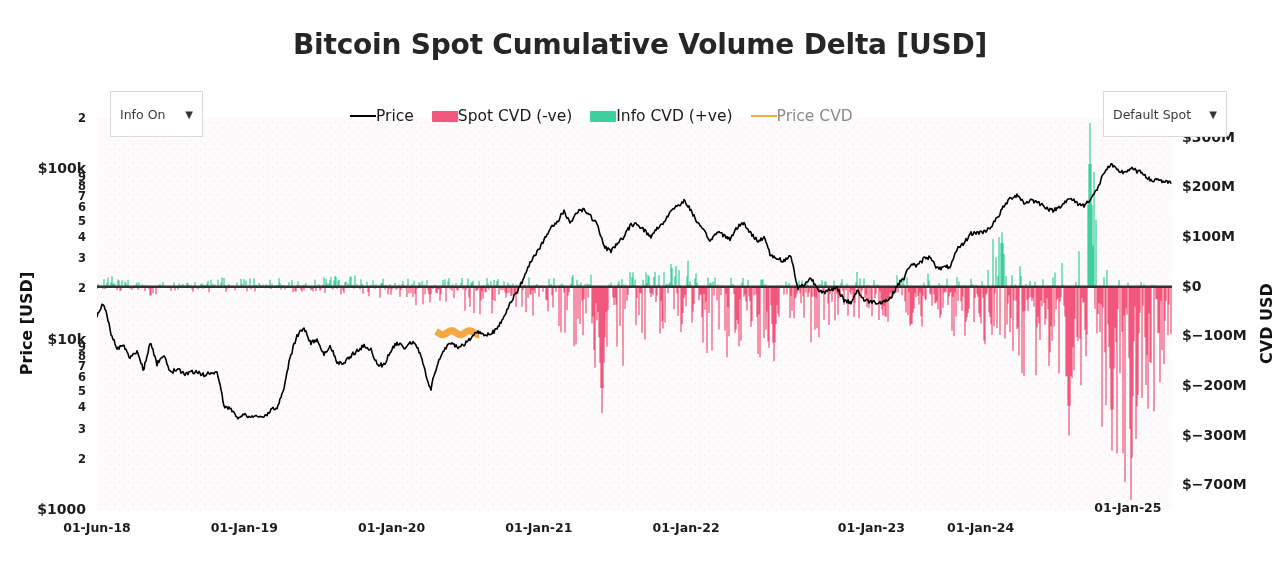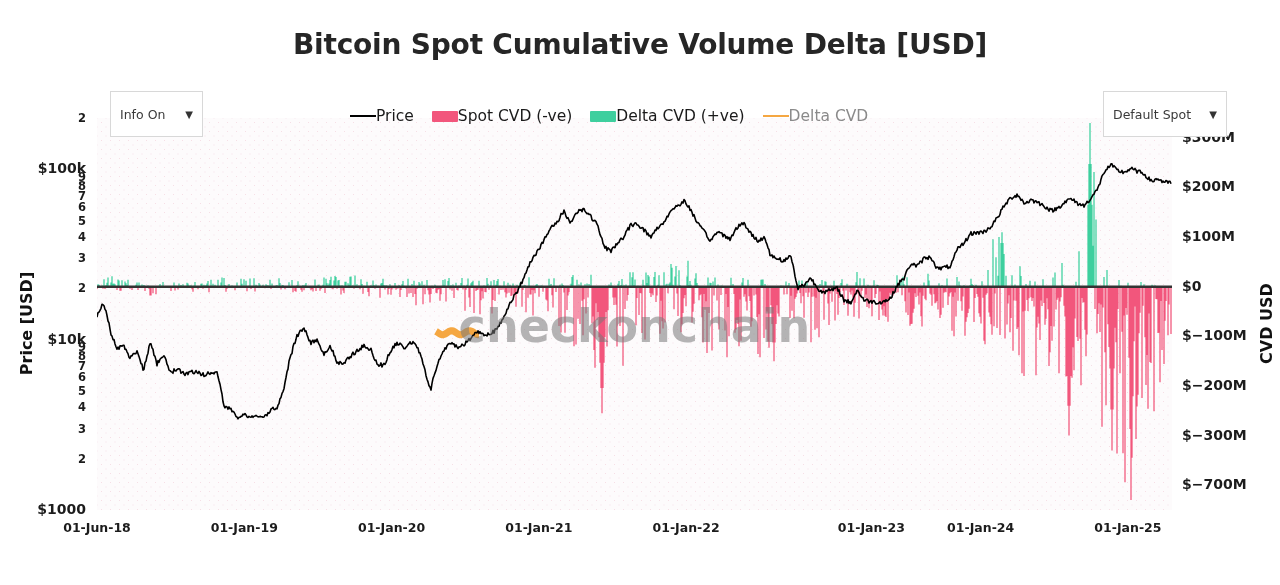--- a/index.html
+++ b/index.html
@@ -170,30 +170,29 @@
       <div class="legend-item">
         <span class="lg-swatch-line" style="background: rgb(0, 0, 0);"></span>
         <span class="lg-text">Price</span>
       </div>
       <div class="legend-item">
         <span class="lg-swatch-box" style="background: rgb(242, 86, 124);"></span>
         <span class="lg-text">Spot CVD (-ve)</span>
       </div>
       <div class="legend-item">
         <span class="lg-swatch-box" style="background: rgb(62, 207, 158);"></span>
-        <span class="lg-text">Delta CVD (+ve)</span>
+        <span class="lg-text">Info CVD (+ve)</span>
       </div>
       <div class="legend-item muted">
         <span class="lg-swatch-line" style="background: rgb(245, 167, 66);"></span>
-        <span class="lg-text">Delta CVD</span>
+        <span class="lg-text">Price CVD</span>
       </div>
     </div>
 
   <div id="plot-area">
-    <div id="watermark">checkonchain</div>
     <svg id="plot-svg" width="1075" height="392">
         <g>
           <path d="M0 168.70886075949366L0 171.02100238475714M4 168.70886075949366L4 169.74235352564017M6 168.70886075949366L6 170.7361484206667M8 168.70886075949366L8 170.92861759815014M20 168.70886075949366L20 171.89938060810232M23 168.70886075949366L23 172.80819673082397M24 168.70886075949366L24 172.78706510674763M33 168.70886075949366L33 170.72546576417102M35 168.70886075949366L35 171.9878175986273M41 168.70886075949366L41 171.95064917872105M43 168.70886075949366L43 169.70643110277595M48 168.70886075949366L48 172.92725501692138M49 168.70886075949366L49 169.77623444854524M52 168.70886075949366L52 170.74264291587332M53 168.70886075949366L53 177.42295458090737M54 168.70886075949366L54 177.49837693388073M55 168.70886075949366L55 169.7601672804736M56 168.70886075949366L56 175.32525923030678M59 168.70886075949366L59 176.22901570051127M60 168.70886075949366L60 169.5834319022656M61 168.70886075949366L61 169.67553277579722M65 168.70886075949366L65 169.55446501114412M67 168.70886075949366L67 169.66548113881285M69 168.70886075949366L69 169.77558645260555M70 168.70886075949366L70 170.07705322451238M74 168.70886075949366L74 172.9263223780813M75 168.70886075949366L75 169.9497352522058M78 168.70886075949366L78 172.51115769593216M80 168.70886075949366L80 169.64453017203127M81 168.70886075949366L81 171.61319355861926M83 168.70886075949366L83 170.06886818800322M95 168.70886075949366L95 171.34019392198806M96 168.70886075949366L96 173.74874017176626M99 168.70886075949366L99 169.51970993640367M101 168.70886075949366L101 171.17329281490177M103 168.70886075949366L103 169.38591705828532M106 168.70886075949366L106 170.72339594753723M108 168.70886075949366L108 169.86854418797972M112 168.70886075949366L112 174.25427057111128M113 168.70886075949366L113 169.56913059401768M122 168.70886075949366L122 169.31641206738703M129 168.70886075949366L129 173.7110763489963M130 168.70886075949366L130 170.71602564072518M133 168.70886075949366L133 169.88078023623635M134 168.70886075949366L134 169.55581316595524M136 168.70886075949366L136 169.26311237134615M137 168.70886075949366L137 169.80668343445248M138 168.70886075949366L138 172.20353092299837M141 168.70886075949366L141 169.33420576165696M142 168.70886075949366L142 169.23906539865123M143 168.70886075949366L143 169.7934959211434M146 168.70886075949366L146 169.2460709317512M148 168.70886075949366L148 169.21343668328035M150 168.70886075949366L150 173.3674137569238M151 168.70886075949366L151 169.76518728309298M154 168.70886075949366L154 171.0069223460216M155 168.70886075949366L155 169.21433055536946M156 168.70886075949366L156 169.30033792049755M158 168.70886075949366L158 173.42096228473045M164 168.70886075949366L164 169.46009343414613M165 168.70886075949366L165 169.23051200383782M168 168.70886075949366L168 170.33569427506075M172 168.70886075949366L172 169.32147434817662M174 168.70886075949366L174 170.94577011174067M176 168.70886075949366L176 169.50835064964718M177 168.70886075949366L177 169.87987664997445M181 168.70886075949366L181 169.50168917538141M184 168.70886075949366L184 171.50889125638884M187 168.70886075949366L187 169.7408958185438M188 168.70886075949366L188 171.31622215639777M189 168.70886075949366L189 169.5942119758791M196 168.70886075949366L196 174.20153552220245M198 168.70886075949366L198 172.93868784227564M199 168.70886075949366L199 173.7123116981557M204 168.70886075949366L204 171.7443920861371M205 168.70886075949366L205 173.85591942055694M207 168.70886075949366L207 172.22517286669793M210 168.70886075949366L210 169.6300665927594M212 168.70886075949366L212 169.3063037229736M213 168.70886075949366L213 170.14796272977205M214 168.70886075949366L214 172.21659541408442M215 168.70886075949366L215 171.12341507380938M216 168.70886075949366L216 173.4735251303529M217 168.70886075949366L217 169.36178565077932M219 168.70886075949366L219 172.96348861322105M220 168.70886075949366L220 169.83384279386397M223 168.70886075949366L223 172.73592107644816M224 168.70886075949366L224 170.9066311777636M228 168.70886075949366L228 174.8766666798879M235 168.70886075949366L235 170.47535642848678M236 168.70886075949366L236 171.32090969041724M240 168.70886075949366L240 170.6681322811248M244 168.70886075949366L244 176.6020011763102M246 168.70886075949366L246 172.58243046723317M247 168.70886075949366L247 174.89187498716993M255 168.70886075949366L255 169.61812547026383M257 168.70886075949366L257 170.68004896483893M263 168.70886075949366L263 171.28382304541734M266 168.70886075949366L266 175.74608965578548M268 168.70886075949366L268 169.80918289476037M271 168.70886075949366L271 174.02034084532133M272 168.70886075949366L272 178.21905286834752M275 168.70886075949366L275 169.85016570776028M278 168.70886075949366L278 170.8584476744812M283 168.70886075949366L283 179.76034455896746M288 168.70886075949366L288 171.61183150702595M291 168.70886075949366L291 176.48240985719013M292 168.70886075949366L292 170.97133284798886M294 168.70886075949366L294 176.81200705270143M295 168.70886075949366L295 171.37523956010074M297 168.70886075949366L297 170.3668199410871M299 168.70886075949366L299 171.71137441043734M300 168.70886075949366L300 170.43358627115273M301 168.70886075949366L301 170.40521418408048M303 168.70886075949366L303 179.05094577304598M304 168.70886075949366L304 171.89470727056565M309 168.70886075949366L309 170.49937783989603M310 168.70886075949366L310 179.0698004320638M312 168.70886075949366L312 175.45302200470232M314 168.70886075949366L314 174.90007527676184M316 168.70886075949366L316 179.02487779954623M318 168.70886075949366L318 176.02929583060248M319 168.70886075949366L319 187.12885316427497M320 168.70886075949366L320 170.64893346853543M326 168.70886075949366L326 186.29725777979763M328 168.70886075949366L328 176.357926927171M331 168.70886075949366L331 172.25015525061335M332 168.70886075949366L332 176.52245575101654M333 168.70886075949366L333 184.53406554505472M334 168.70886075949366L334 176.02054366577997M336 168.70886075949366L336 171.10314645811687M339 168.70886075949366L339 174.70492777394557M340 168.70886075949366L340 175.24582458036377M341 168.70886075949366L341 171.8430309976771M342 168.70886075949366L342 171.11391906452604M343 168.70886075949366L343 182.7878694200928M344 168.70886075949366L344 176.36558811039322M349 168.70886075949366L349 183.46420056772655M353 168.70886075949366L353 171.54605814576607M355 168.70886075949366L355 172.67140624603493M357 168.70886075949366L357 180.09763950658365M360 168.70886075949366L360 171.9407347208991M361 168.70886075949366L361 172.5580230998762M366 168.70886075949366L366 171.6102616656371M368 168.70886075949366L368 192.79394883357313M369 168.70886075949366L369 171.77902930799706M372 168.70886075949366L372 179.47376346212133M373 168.70886075949366L373 189.11125068166436M377 168.70886075949366L377 195.10586126885983M379 168.70886075949366L379 172.9657655779752M380 168.70886075949366L380 171.93628091819267M381 168.70886075949366L381 171.6261803214199M383 168.70886075949366L383 196.34776243172348M384 168.70886075949366L384 182.17084292164006M385 168.70886075949366L385 173.33926586517092M386 168.70886075949366L386 180.42289778972332M388 168.70886075949366L388 173.88910465327314M389 168.70886075949366L389 174.2916256935975M392 168.70886075949366L392 171.67834837874153M395 168.70886075949366L395 195.55195472603287M396 168.70886075949366L396 182.07718691700484M398 168.70886075949366L398 182.8943996946676M402 168.70886075949366L402 176.5079536637642M404 168.70886075949366L404 172.02822875355167M406 168.70886075949366L406 171.7004816209662M408 168.70886075949366L408 174.25254066814702M409 168.70886075949366L409 179.6167724449143M410 168.70886075949366L410 175.53206311044428M412 168.70886075949366L412 174.67645722143305M414 168.70886075949366L414 178.06375863743338M415 168.70886075949366L415 177.57787771548527M417 168.70886075949366L417 176.80299825332594M418 168.70886075949366L418 174.66027560324352M419 168.70886075949366L419 188.73199800563904M421 168.70886075949366L421 175.25189725075396M425 168.70886075949366L425 188.85224568361684M426 168.70886075949366L426 171.9970312005948M429 168.70886075949366L429 194.2408435555994M431 168.70886075949366L431 179.80170546968702M433 168.70886075949366L433 176.5836187929534M434 168.70886075949366L434 176.48416320413662M435 168.70886075949366L435 172.1017128882725M436 168.70886075949366L436 197.4418517287245M437 168.70886075949366L437 172.18931849443456M438 168.70886075949366L438 175.25744363288933M442 168.70886075949366L442 178.7328946776161M446 168.70886075949366L446 173.8084429695309M449 168.70886075949366L449 181.40266841047608M450 168.70886075949366L450 182.59662700807306M451 168.70886075949366L451 193.26010330108977M455 168.70886075949366L455 177.2431617435521M456 168.70886075949366L456 189.3882725031709M459 168.70886075949366L459 173.8885618708147M462 168.70886075949366L462 207.92684213026578M464 168.70886075949366L464 214.60580139806564M467 168.70886075949366L467 174.47446576360215M468 168.70886075949366L468 214.77598085178658M470 168.70886075949366L470 192.11037251983936M471 168.70886075949366L471 177.5392924645702M472 168.70886075949366L472 174.13259832832708M477 168.70886075949366L477 228.21193617163397M479 168.70886075949366L479 226.59318621263589M481 168.70886075949366L481 200.81819463825195M483 168.70886075949366L483 205.89515445870643M485 168.70886075949366L485 182.75340795512773M486 168.70886075949366L486 217.21714889311824M487 168.70886075949366L487 181.26545735782693M489 168.70886075949366L489 195.57914255645522M491 168.70886075949366L491 179.5112492678938M495 168.70886075949366L495 205.13210968636713M496 168.70886075949366L496 198.4942306555133M497 168.70886075949366L497 232.11684391589424M498 168.70886075949366L498 249.83428325756142M499 168.70886075949366L499 185.36240450620048M500 168.70886075949366L500 202.01794346289594M501 168.70886075949366L501 194.0151898734177M502 168.70886075949366L502 219.32151898734176M503 168.70886075949366L503 244.6278481012658M504 168.70886075949366L504 269.9341772151899M505 168.70886075949366L505 295.24050632911394M506 168.70886075949366L506 269.9341772151899M507 168.70886075949366L507 244.6278481012658M508 168.70886075949366L508 219.32151898734176M509 168.70886075949366L509 194.0151898734177M510 168.70886075949366L510 228.569227396241M511 168.70886075949366L511 192.1883728440015M516 168.70886075949366L516 179.52605306768478M517 168.70886075949366L517 187.0530952344756M518 168.70886075949366L518 179.51356532682618M519 168.70886075949366L519 186.6359092843409M520 168.70886075949366L520 228.3884739606362M523 168.70886075949366L523 208.09881647406348M526 168.70886075949366L526 247.62522582231162M528 168.70886075949366L528 191.0586376988081M530 168.70886075949366L530 182.78420324398465M531 168.70886075949366L531 176.91051304002923M539 168.70886075949366L539 207.2899117567067M540 168.70886075949366L540 179.97110167657985M542 168.70886075949366L542 197.00536009426818M543 168.70886075949366L543 174.92738316229165M544 168.70886075949366L544 175.25322138766063M545 168.70886075949366L545 214.9778985282412M548 168.70886075949366L548 221.61030611294677M553 168.70886075949366L553 175.00175452477572M554 168.70886075949366L554 179.05563482531178M555 168.70886075949366L555 175.4669565112806M556 168.70886075949366L556 177.3583527472065M559 168.70886075949366L559 184.0048655749886M560 168.70886075949366L560 177.4651239867732M563 168.70886075949366L563 215.79820346252126M564 168.70886075949366L564 182.62732381420597M565 168.70886075949366L565 203.20204633591555M566 168.70886075949366L566 210.51766418916725M568 168.70886075949366L568 204.51412215888507M571 168.70886075949366L571 175.21615884195916M577 168.70886075949366L577 191.28891492592M580 168.70886075949366L580 175.54379548775447M581 168.70886075949366L581 197.96633035012385M584 168.70886075949366L584 214.19198759693168M585 168.70886075949366L585 206.20953311784925M586 168.70886075949366L586 195.07160823405582M587 168.70886075949366L587 180.24709109578495M588 168.70886075949366L588 177.11941014501065M589 168.70886075949366L589 188.13375624157595M595 168.70886075949366L595 204.51276730473165M596 168.70886075949366L596 193.71912742806603M597 168.70886075949366L597 185.72318325545032M602 168.70886075949366L602 182.17239033268265M603 168.70886075949366L603 177.1579163968904M604 168.70886075949366L604 176.12571948932592M605 168.70886075949366L605 199.276743190115M606 168.70886075949366L606 224.52627606016168M607 168.70886075949366L607 176.08897298707166M608 168.70886075949366L608 191.6445053086502M609 168.70886075949366L609 183.15422191610858M610 168.70886075949366L610 234.97663408386467M612 168.70886075949366L612 195.06917104237172M615 168.70886075949366L615 232.3875684958527M617 168.70886075949366L617 177.42277088813603M620 168.70886075949366L620 182.4684977715083M622 168.70886075949366L622 211.46445325468488M624 168.70886075949366L624 177.10541088468085M628 168.70886075949366L628 212.61948292018945M629 168.70886075949366L629 175.9059818429322M630 168.70886075949366L630 239.30044310662794M631 168.70886075949366L631 188.95943573137802M632 168.70886075949366L632 218.23945599231453M637 168.70886075949366L637 175.93544898545196M638 168.70886075949366L638 214.6806230308822M639 168.70886075949366L639 211.40321629571463M640 168.70886075949366L640 201.87743842567144M641 168.70886075949366L641 206.09805059003972M642 168.70886075949366L642 228.20351092903638M643 168.70886075949366L643 181.44950112947296M644 168.70886075949366L644 222.76999361734906M647 168.70886075949366L647 178.85470345461758M648 168.70886075949366L648 176.28478076899012M649 168.70886075949366L649 183.56028003598854M650 168.70886075949366L650 192.45396097766303M652 168.70886075949366L652 178.1353746653428M653 168.70886075949366L653 183.05949097967627M654 168.70886075949366L654 208.69333916758325M655 168.70886075949366L655 203.37375276474586M657 168.70886075949366L657 177.43926437356558M659 168.70886075949366L659 176.55206451597678M660 168.70886075949366L660 198.9361925553389M661 168.70886075949366L661 235.91032583862184M662 168.70886075949366L662 196.17169396073706M663 168.70886075949366L663 239.17761728983882M667 168.70886075949366L667 219.95210767381892M669 168.70886075949366L669 211.46668954942297M670 168.70886075949366L670 193.39475624682268M671 168.70886075949366L671 223.52159231232872M672 168.70886075949366L672 229.67191540565915M674 168.70886075949366L674 187.31645569620252M675 168.70886075949366L675 205.9240506329114M676 168.70886075949366L676 224.53164556962022M677 168.70886075949366L677 243.13924050632912M678 168.70886075949366L678 224.53164556962022M679 168.70886075949366L679 205.9240506329114M680 168.70886075949366L680 187.31645569620252M681 168.70886075949366L681 195.61489485696848M682 168.70886075949366L682 198.55207258519974M687 168.70886075949366L687 176.3819068402442M690 168.70886075949366L690 176.13353008786163M693 168.70886075949366L693 200.07376489109816M694 168.70886075949366L694 177.79742200064175M695 168.70886075949366L695 192.76025587588782M697 168.70886075949366L697 200.3419801930767M698 168.70886075949366L698 180.73685192606806M699 168.70886075949366L699 178.95178479411305M700 168.70886075949366L700 175.58319951070763M703 168.70886075949366L703 175.1237390499482M704 168.70886075949366L704 185.20986521704012M706 168.70886075949366L706 178.14977996294252M707 168.70886075949366L707 199.678849904437M709 168.70886075949366L709 174.83823147465895M711 168.70886075949366L711 178.92116198122352M712 168.70886075949366L712 174.60078612802954M714 168.70886075949366L714 224.2463352530236M715 168.70886075949366L715 178.85235369493668M717 168.70886075949366L717 178.4216458585641M718 168.70886075949366L718 211.62639964721447M719 168.70886075949366L719 179.6955556601029M720 168.70886075949366L720 210.31184142016932M722 168.70886075949366L722 219.29486456954703M726 168.70886075949366L726 173.9328900692866M727 168.70886075949366L727 201.84944719517614M731 168.70886075949366L731 185.47219872187807M732 168.70886075949366L732 207.0079890572462M733 168.70886075949366L733 175.39153171964028M735 168.70886075949366L735 183.78015151663186M738 168.70886075949366L738 202.39285183785432M739 168.70886075949366L739 172.99241757496398M740 168.70886075949366L740 175.9522793710141M741 168.70886075949366L741 196.81679440680594M742 168.70886075949366L742 179.98617530890635M743 168.70886075949366L743 174.0907007059549M746 168.70886075949366L746 172.84447708877792M747 168.70886075949366L747 186.9846028180461M749 168.70886075949366L749 172.54669147330438M751 168.70886075949366L751 197.86668078477734M753 168.70886075949366L753 174.34193065829723M754 168.70886075949366L754 176.51851836019867M755 168.70886075949366L755 172.50157712117866M756 168.70886075949366L756 179.84731867138922M757 168.70886075949366L757 198.80661060148284M758 168.70886075949366L758 184.68276649356034M761 168.70886075949366L761 175.32506436067249M762 168.70886075949366L762 200.6155701304788M764 168.70886075949366L764 179.39420437833465M765 168.70886075949366L765 172.80506510772696M768 168.70886075949366L768 180.0497468638195M769 168.70886075949366L769 176.48931728506935M770 168.70886075949366L770 189.00875167806106M772 168.70886075949366L772 190.37307373273487M774 168.70886075949366L774 182.9474211424687M775 168.70886075949366L775 198.19952153091677M778 168.70886075949366L778 179.9400891715623M779 168.70886075949366L779 175.9878982832496M782 168.70886075949366L782 202.08422800704878M783 168.70886075949366L783 173.40039393783346M784 168.70886075949366L784 183.63719100241036M785 168.70886075949366L785 191.58101769196998M786 168.70886075949366L786 197.4719210618836M787 168.70886075949366L787 188.3265246001125M788 168.70886075949366L788 197.82790059206724M789 168.70886075949366L789 199.02514318145396M790 168.70886075949366L790 181.0126976211123M791 168.70886075949366L791 203.69274439948197M792 168.70886075949366L792 181.7769430880297M793 168.70886075949366L793 174.62680974932397M794 168.70886075949366L794 176.80761137357518M795 168.70886075949366L795 174.77482296779567M796 168.70886075949366L796 177.5979438049715M797 168.70886075949366L797 173.63831374390963M799 168.70886075949366L799 174.86138841860523M801 168.70886075949366L801 174.19506805410387M805 168.70886075949366L805 177.33744370262286M808 168.70886075949366L808 183.31873484661M809 168.70886075949366L809 194.6166902091877M811 168.70886075949366L811 196.99184212336914M812 168.70886075949366L812 174.43081483536633M813 168.70886075949366L813 207.7416795929937M814 168.70886075949366L814 206.04151266533736M815 168.70886075949366L815 205.791237611332M816 168.70886075949366L816 194.71961817589204M817 168.70886075949366L817 190.824247794831M818 168.70886075949366L818 175.31970657710906M819 168.70886075949366L819 178.97084602863217M821 168.70886075949366L821 177.7583364968972M822 168.70886075949366L822 186.51120408801816M823 168.70886075949366L823 174.4293219766097M824 168.70886075949366L824 198.1403007681548M825 168.70886075949366L825 208.5348586564561M826 168.70886075949366L826 177.6950233510009M828 168.70886075949366L828 180.72912839620628M829 168.70886075949366L829 182.3332269965238M833 168.70886075949366L833 175.550908023827M834 168.70886075949366L834 176.86669654658536M835 168.70886075949366L835 187.73743293585142M837 168.70886075949366L837 176.26442304468267M838 168.70886075949366L838 185.14969726242555M839 168.70886075949366L839 184.60499675519614M840 168.70886075949366L840 183.1093455472621M841 168.70886075949366L841 191.62202950470027M843 168.70886075949366L843 200.08183886852166M844 168.70886075949366L844 196.6388351341382M846 168.70886075949366L846 189.7313737857683M847 168.70886075949366L847 174.66554516450162M848 168.70886075949366L848 173.77639530510478M849 168.70886075949366L849 174.17665618772588M851 168.70886075949366L851 187.0581807335438M852 168.70886075949366L852 178.58854888385625M853 168.70886075949366L853 175.1402745284994M854 168.70886075949366L854 174.02410274348327M855 168.70886075949366L855 212.74196838012915M856 168.70886075949366L856 178.85092505638897M857 168.70886075949366L857 218.3235806260975M858 168.70886075949366L858 174.39746597588947M859 168.70886075949366L859 198.44817616206578M861 168.70886075949366L861 182.68814204069247M864 168.70886075949366L864 183.2425828147677M865 168.70886075949366L865 192.6971040774117M866 168.70886075949366L866 178.41618601993073M868 168.70886075949366L868 217.80357701283737M869 168.70886075949366L869 203.70330097224263M870 168.70886075949366L870 199.15809361387846M871 168.70886075949366L871 195.07143046463932M872 168.70886075949366L872 190.69656709903578M877 168.70886075949366L877 204.1035739083731M878 168.70886075949366L878 180.0543689130949M880 168.70886075949366L880 176.01359318954334M881 168.70886075949366L881 178.75866680284702M882 168.70886075949366L882 195.3004258502736M883 168.70886075949366L883 198.64258511621887M884 168.70886075949366L884 205.47537214103676M886 168.70886075949366L886 179.83838283271916M887 168.70886075949366L887 222.72068187360202M888 168.70886075949366L888 226.3350353078927M889 168.70886075949366L889 176.6259982056798M890 168.70886075949366L890 175.20574330966886M892 168.70886075949366L892 194.42559132903983M893 168.70886075949366L893 198.83028006126008M894 168.70886075949366L894 206.24073415703938M895 168.70886075949366L895 216.6892625862299M897 168.70886075949366L897 208.13699017940357M898 168.70886075949366L898 175.50107209272335M900 168.70886075949366L900 210.01029901770931M903 168.70886075949366L903 216.944712027287M908 168.70886075949366L908 220.53723759815247M910 168.70886075949366L910 206.60203531551338M911 168.70886075949366L911 185.5943423495158M912 168.70886075949366L912 177.18968097374722M913 168.70886075949366L913 214.2695129443628M914 168.70886075949366L914 200.05607807862273M916 168.70886075949366L916 232.8454397124072M917 168.70886075949366L917 182.59982883071882M919 168.70886075949366L919 182.7311317032218M920 168.70886075949366L920 210.98912886489654M921 168.70886075949366L921 209.1851025191371M922 168.70886075949366L922 237.35275634402888M925 168.70886075949366L925 255.12810290739745M926 168.70886075949366L926 193.46645918435124M927 168.70886075949366L927 258.0118247410894M928 168.70886075949366L928 192.71326199461663M930 168.70886075949366L930 182.01427129773438M931 168.70886075949366L931 192.91763695068232M932 168.70886075949366L932 180.34388707999307M934 168.70886075949366L934 179.22936156871364M935 168.70886075949366L935 182.94451585545488M936 168.70886075949366L936 180.0284544463265M937 168.70886075949366L937 188.51693871225788M939 168.70886075949366L939 257.1723985798368M940 168.70886075949366L940 209.54664778486892M941 168.70886075949366L941 198.69727400636563M942 168.70886075949366L942 205.38265895249526M943 168.70886075949366L943 221.92143593049062M944 168.70886075949366L944 182.56193516389544M945 168.70886075949366L945 188.02404046421418M947 168.70886075949366L947 185.11108104554557M948 168.70886075949366L948 206.80956178482003M949 168.70886075949366L949 200.68613742347588M950 168.70886075949366L950 180.1749418082237M951 168.70886075949366L951 191.23196164457573M952 168.70886075949366L952 248.04079377880012M953 168.70886075949366L953 234.17125714275363M954 168.70886075949366L954 207.98872676706463M955 168.70886075949366L955 222.78590141596467M957 168.70886075949366L957 208.6049064174231M959 168.70886075949366L959 191.50009178973644M960 168.70886075949366L960 181.78821916250996M961 168.70886075949366L961 179.70711182261888M962 168.70886075949366L962 255.1440763203723M963 168.70886075949366L963 183.5703164704825M964 168.70886075949366L964 179.2918849466695M967 168.70886075949366L967 187.85893515884592M968 168.70886075949366L968 198.48101265822785M969 168.70886075949366L969 258.58710662486453M970 168.70886075949366L970 258.02531645569616M971 168.70886075949366L971 287.7974683544304M972 168.70886075949366L972 317.56962025316454M973 168.70886075949366L973 287.7974683544304M974 168.70886075949366L974 258.02531645569616M975 168.70886075949366L975 259.80444095622033M976 168.70886075949366L976 229.30510781199015M977 168.70886075949366L977 252.35130440152182M978 168.70886075949366L978 200.45717352876292M980 168.70886075949366L980 218.97871683778612M981 168.70886075949366L981 223.00135532084835M983 168.70886075949366L983 220.793701485754M984 168.70886075949366L984 267.29572384836877M985 168.70886075949366L985 179.8794873709025M986 168.70886075949366L986 184.46792137508575M987 168.70886075949366L987 184.30183424015937M988 168.70886075949366L988 211.7556266039776M989 168.70886075949366L989 238.25524040709678M990 168.70886075949366L990 216.40240324070993M998 168.70886075949366L998 191.00476631184085M1000 168.70886075949366L1000 215.19837315863242M1001 168.70886075949366L1001 196.10311191010578M1002 168.70886075949366L1002 185.29099473520552M1003 168.70886075949366L1003 213.87735351034596M1004 168.70886075949366L1004 186.3972078795101M1005 168.70886075949366L1005 308.79289768891783M1006 168.70886075949366L1006 189.57855090020152M1008 168.70886075949366L1008 234.3306004965592M1009 168.70886075949366L1009 287.3005094484516M1011 168.70886075949366L1011 206.2010110338372M1012 168.70886075949366L1012 229.06665069997092M1013 168.70886075949366L1013 250.58227848101268M1014 168.70886075949366L1014 291.5189873417721M1015 168.70886075949366L1015 332.4556962025316M1016 168.70886075949366L1016 291.5189873417721M1017 168.70886075949366L1017 250.58227848101268M1018 168.70886075949366L1018 209.64556962025316M1019 168.70886075949366L1019 224.21325994614347M1020 168.70886075949366L1020 335.57337733987276M1021 168.70886075949366L1021 191.08742887169097M1023 168.70886075949366L1023 255.20146289523413M1025 168.70886075949366L1025 213.79837885919144M1026 168.70886075949366L1026 335.20258890552344M1027 168.70886075949366L1027 197.55098999122606M1028 168.70886075949366L1028 364.1367768006648M1029 168.70886075949366L1029 190.01010438013827M1030 168.70886075949366L1030 196.62509489167775M1032 168.70886075949366L1032 239.83122362869202M1033 168.70886075949366L1033 310.95358649789034M1034 168.70886075949366L1034 382.0759493670886M1035 168.70886075949366L1035 339.74175172383974M1036 168.70886075949366L1036 278.2219375816776M1037 168.70886075949366L1037 223.26720814977628M1038 168.70886075949366L1038 188.54964652636838M1039 168.70886075949366L1039 321.05685093054007M1040 168.70886075949366L1040 288.39729952639544M1041 168.70886075949366L1041 276.8067378003825M1042 168.70886075949366L1042 215.364557741713M1043 168.70886075949366L1043 194.79127044900923M1045 168.70886075949366L1045 279.89174294907787M1046 168.70886075949366L1046 187.7137712028398M1048 168.70886075949366L1048 219.1786941746521M1049 168.70886075949366L1049 266.96958534503824M1050 168.70886075949366L1050 236.94432188115394M1051 168.70886075949366L1051 290.8499004463474M1052 168.70886075949366L1052 195.47417621154182M1053 168.70886075949366L1053 243.98081152767466M1054 168.70886075949366L1054 244.8787347894148M1057 168.70886075949366L1057 293.1572068477396M1059 168.70886075949366L1059 180.93686578896128M1060 168.70886075949366L1060 181.23020059777798M1061 168.70886075949366L1061 215.02342372479717M1062 168.70886075949366L1062 214.6824056806543M1063 168.70886075949366L1063 264.1976119453934M1064 168.70886075949366L1064 182.93361611024488M1065 168.70886075949366L1065 231.8806938906635M1067 168.70886075949366L1067 246.1235978751363M1068 168.70886075949366L1068 202.8485879564182M1069 168.70886075949366L1069 182.91287285249365M1071 168.70886075949366L1071 217.32698258447843M1072 168.70886075949366L1072 186.5935524145728M1074 168.70886075949366L1074 216.0188797995645" stroke="#f2567c" stroke-width="1.25" fill="none"></path>
         </g>
         <g>
           <path d="M1 168.70886075949366L1 166.29723356038812M2 168.70886075949366L2 166.7707086746114M3 168.70886075949366L3 167.88441283979722M5 168.70886075949366L5 167.42721320503125M7 168.70886075949366L7 161.2011172765275M9 168.70886075949366L9 167.26272721334777M10 168.70886075949366L10 164.72786551039607M11 168.70886075949366L11 159.61235973442487M12 168.70886075949366L12 167.68082595416547M13 168.70886075949366L13 167.81614798038487M14 168.70886075949366L14 164.50544156440768M15 168.70886075949366L15 158.20355533006924M16 168.70886075949366L16 165.83667325569004M17 168.70886075949366L17 165.51095750909943M18 168.70886075949366L18 166.3495141022865M19 168.70886075949366L19 168.13026311814255M21 168.70886075949366L21 161.50910474084705M22 168.70886075949366L22 162.37917557006955M25 168.70886075949366L25 162.29104666124599M26 168.70886075949366L26 168.25721370357726M27 168.70886075949366L27 167.89379647203646M28 168.70886075949366L28 163.61481996656374M29 168.70886075949366L29 165.2626726256661M30 168.70886075949366L30 167.34599613772613M31 168.70886075949366L31 161.7681838979123M32 168.70886075949366L32 168.04104792683523M34 168.70886075949366L34 168.29630311799713M36 168.70886075949366L36 168.1152775296354M37 168.70886075949366L37 168.36196684547775M38 168.70886075949366L38 168.20617331520828M39 168.70886075949366L39 166.65292409764086M40 168.70886075949366L40 164.55587317814138M42 168.70886075949366L42 164.38392332544464M44 168.70886075949366L44 167.63439116884422M45 168.70886075949366L45 166.4584551173396M46 168.70886075949366L46 167.64101011829723M47 168.70886075949366L47 167.10663863503376M50 168.70886075949366L50 168.35520027711385M51 168.70886075949366L51 167.54024082853184M57 168.70886075949366L57 168.06969932466677M58 168.70886075949366L58 168.0552032771556M62 168.70886075949366L62 167.65297487368363M63 168.70886075949366L63 166.0795646679428M64 168.70886075949366L64 167.7860397916649M66 168.70886075949366L66 163.87965013878784M68 168.70886075949366L68 168.4119242744114M71 168.70886075949366L71 168.3937209870611M72 168.70886075949366L72 168.26139980963936M73 168.70886075949366L73 167.88664586197066M76 168.70886075949366L76 167.9735490771939M77 168.70886075949366L77 164.61048624426724M79 168.70886075949366L79 167.83610184338588M82 168.70886075949366L82 165.4344408446678M84 168.70886075949366L84 167.11563000561654M85 168.70886075949366L85 168.45099288490454M86 168.70886075949366L86 166.28447896583145M87 168.70886075949366L87 168.27160929199238M88 168.70886075949366L88 168.44537166242864M89 168.70886075949366L89 168.43820209588233M90 168.70886075949366L90 164.82870461955005M91 168.70886075949366L91 165.50575710619393M92 168.70886075949366L92 167.39040028308938M93 168.70886075949366L93 168.06651659409252M94 168.70886075949366L94 167.35268568445164M97 168.70886075949366L97 167.8272509891343M98 168.70886075949366L98 163.9149129413523M100 168.70886075949366L100 168.37685133534066M102 168.70886075949366L102 168.34281226225545M104 168.70886075949366L104 165.656701991921M105 168.70886075949366L105 165.5820492225218M107 168.70886075949366L107 166.7718270851249M109 168.70886075949366L109 167.195319760133M110 168.70886075949366L110 165.58042044442135M111 168.70886075949366L111 162.99673126755573M114 168.70886075949366L114 161.79331825154367M115 168.70886075949366L115 168.17450785833827M116 168.70886075949366L116 165.6830939782097M117 168.70886075949366L117 168.05256410111855M118 168.70886075949366L118 166.81187514490026M119 168.70886075949366L119 168.2773573206825M120 168.70886075949366L120 168.13991079165115M121 168.70886075949366L121 161.7881891652915M123 168.70886075949366L123 168.2515486210186M124 168.70886075949366L124 164.5327166546125M125 168.70886075949366L125 159.52000223203356M126 168.70886075949366L126 168.2019084444533M127 168.70886075949366L127 159.9300519722447M128 168.70886075949366L128 167.08923684112276M131 168.70886075949366L131 167.66806925268796M132 168.70886075949366L132 166.02437073056404M135 168.70886075949366L135 167.50972096925764M139 168.70886075949366L139 168.12581511479726M140 168.70886075949366L140 164.48009248068047M144 168.70886075949366L144 160.70568676036422M145 168.70886075949366L145 165.86942342942353M147 168.70886075949366L147 161.1509125998835M149 168.70886075949366L149 162.81008283594576M152 168.70886075949366L152 167.72626547335318M153 168.70886075949366L153 160.42733466611355M157 168.70886075949366L157 160.36542012318253M159 168.70886075949366L159 166.72984306606494M160 168.70886075949366L160 167.79365110602222M161 168.70886075949366L161 167.8911040661906M162 168.70886075949366L162 165.09486379859314M163 168.70886075949366L163 166.4974923098561M166 168.70886075949366L166 166.78839947203656M167 168.70886075949366L167 168.1673898691935M169 168.70886075949366L169 166.14547925806087M170 168.70886075949366L170 167.54018834941607M171 168.70886075949366L171 167.35318203599857M173 168.70886075949366L173 161.82752680157864M175 168.70886075949366L175 165.433800592691M178 168.70886075949366L178 168.20357805456902M179 168.70886075949366L179 167.58419370419855M180 168.70886075949366L180 167.08034097229068M182 168.70886075949366L182 160.3499820266343M183 168.70886075949366L183 164.93416211409365M185 168.70886075949366L185 167.26130394838577M186 168.70886075949366L186 166.88291543523465M190 168.70886075949366L190 168.30242972797453M191 168.70886075949366L191 168.30273312388647M192 168.70886075949366L192 164.14123021056045M193 168.70886075949366L193 167.91483911045188M194 168.70886075949366L194 168.1618181520932M195 168.70886075949366L195 162.0423433899461M197 168.70886075949366L197 168.1348306381545M200 168.70886075949366L200 167.2744343184031M201 168.70886075949366L201 163.36682924920754M202 168.70886075949366L202 167.81836145809845M203 168.70886075949366L203 168.16963777008374M206 168.70886075949366L206 167.071377948618M208 168.70886075949366L208 166.7048292034347M209 168.70886075949366L209 164.91460291591454M211 168.70886075949366L211 168.2433008857029M218 168.70886075949366L218 161.61220373552163M221 168.70886075949366L221 167.36177325218202M222 168.70886075949366L222 166.48031668900657M225 168.70886075949366L225 167.9960957850178M226 168.70886075949366L226 166.7114306259919M227 168.70886075949366L227 159.61316366642683M229 168.70886075949366L229 160.64975075298696M230 168.70886075949366L230 165.2823375634678M231 168.70886075949366L231 167.3331709585843M232 168.70886075949366L232 165.60816121480553M233 168.70886075949366L233 161.95319191025743M234 168.70886075949366L234 158.69342272739468M237 168.70886075949366L237 162.3976522517878M238 168.70886075949366L238 158.12274834619456M239 168.70886075949366L239 159.01478554323856M241 168.70886075949366L241 162.3911887620754M242 168.70886075949366L242 161.87595516414464M243 168.70886075949366L243 167.47584887345985M245 168.70886075949366L245 167.2677991417659M248 168.70886075949366L248 163.79508015834983M249 168.70886075949366L249 163.80335830585696M250 168.70886075949366L250 167.9867780610613M251 168.70886075949366L251 165.32679254589087M252 168.70886075949366L252 166.64077100917416M253 168.70886075949366L253 158.86675499523554M254 168.70886075949366L254 158.44878349813305M256 168.70886075949366L256 167.26434098559125M258 168.70886075949366L258 157.55891402774944M259 168.70886075949366L259 167.76716256510593M260 168.70886075949366L260 166.19110558073325M261 168.70886075949366L261 167.88956931642903M262 168.70886075949366L262 167.50211071290485M264 168.70886075949366L264 161.24402208776425M265 168.70886075949366L265 166.0703240322343M267 168.70886075949366L267 167.6407373649142M269 168.70886075949366L269 168.0144121050252M270 168.70886075949366L270 163.80938040749245M273 168.70886075949366L273 168.08009281129964M274 168.70886075949366L274 167.34632190980344M276 168.70886075949366L276 162.48537270345602M277 168.70886075949366L277 167.26866435682302M279 168.70886075949366L279 166.39007504369627M280 168.70886075949366L280 168.1509300347712M281 168.70886075949366L281 167.82894077937246M282 168.70886075949366L282 168.22233285563695M284 168.70886075949366L284 165.4866935964564M285 168.70886075949366L285 165.0536993243265M286 168.70886075949366L286 160.77337321807693M287 168.70886075949366L287 167.07922853582113M289 168.70886075949366L289 167.36438014708017M290 168.70886075949366L290 167.72340127062392M293 168.70886075949366L293 166.26028555041194M296 168.70886075949366L296 167.89640332495745M298 168.70886075949366L298 164.95038859229905M302 168.70886075949366L302 167.0754295833027M305 168.70886075949366L305 166.27441986519406M306 168.70886075949366L306 162.96777907905093M307 168.70886075949366L307 167.73292531497927M308 168.70886075949366L308 167.97795866212016M311 168.70886075949366L311 160.80220790554833M313 168.70886075949366L313 167.96063056440573M315 168.70886075949366L315 165.93150356898005M317 168.70886075949366L317 162.6412161537476M321 168.70886075949366L321 167.82544530024882M322 168.70886075949366L322 163.94476317631316M323 168.70886075949366L323 165.54759141772882M324 168.70886075949366L324 167.99074027242642M325 168.70886075949366L325 163.2544880216211M327 168.70886075949366L327 166.68625590310452M329 168.70886075949366L329 168.09735262742234M330 168.70886075949366L330 162.05958131768062M335 168.70886075949366L335 167.82356562611494M337 168.70886075949366L337 167.97597602888837M338 168.70886075949366L338 166.70127609669467M345 168.70886075949366L345 167.7826190720963M346 168.70886075949366L346 162.0705097814207M347 168.70886075949366L347 167.2974653021506M348 168.70886075949366L348 161.20601691264926M350 168.70886075949366L350 167.9963654744427M351 168.70886075949366L351 162.89612154286232M352 168.70886075949366L352 160.0833489333265M354 168.70886075949366L354 167.30226140501537M356 168.70886075949366L356 166.395983190942M358 168.70886075949366L358 167.9143132506528M359 168.70886075949366L359 164.72742603853465M362 168.70886075949366L362 167.50583881268204M363 168.70886075949366L363 167.9971091182077M364 168.70886075949366L364 164.99901094178207M365 168.70886075949366L365 160.00230934895077M367 168.70886075949366L367 167.47665306378371M370 168.70886075949366L370 166.77763230404022M371 168.70886075949366L371 160.50949782685058M374 168.70886075949366L374 165.3478611251233M375 168.70886075949366L375 163.9602449943711M376 168.70886075949366L376 162.6625891027104M378 168.70886075949366L378 168.03519085293576M382 168.70886075949366L382 162.68398211037777M387 168.70886075949366L387 167.51729164504144M390 168.70886075949366L390 159.97271948477783M391 168.70886075949366L391 165.64050715949503M393 168.70886075949366L393 167.4518101579611M394 168.70886075949366L394 163.3446556246907M397 168.70886075949366L397 161.98323033350047M399 168.70886075949366L399 166.8518511131165M400 168.70886075949366L400 163.06397060186976M401 168.70886075949366L401 160.90593308326407M403 168.70886075949366L403 167.69766907271608M405 168.70886075949366L405 167.9855983632565M407 168.70886075949366L407 163.36774914256037M411 168.70886075949366L411 164.81987281536567M413 168.70886075949366L413 166.68219340804652M416 168.70886075949366L416 165.49470758725857M420 168.70886075949366L420 166.79551066238875M422 168.70886075949366L422 168.23398959329953M423 168.70886075949366L423 164.8101560849473M424 168.70886075949366L424 167.40365623708468M427 168.70886075949366L427 167.41582554582658M428 168.70886075949366L428 166.91914938949276M430 168.70886075949366L430 167.96286886901044M432 168.70886075949366L432 159.24728829613827M439 168.70886075949366L439 166.72186371383748M440 168.70886075949366L440 166.02749540470722M441 168.70886075949366L441 167.41336251656043M443 168.70886075949366L443 167.73593837604747M444 168.70886075949366L444 167.86020995058675M445 168.70886075949366L445 167.4157578728745M447 168.70886075949366L447 168.1783850697762M448 168.70886075949366L448 168.11988837045644M452 168.70886075949366L452 160.87411619714686M453 168.70886075949366L453 167.41070572721276M454 168.70886075949366L454 165.96475304786736M457 168.70886075949366L457 160.25406551829806M458 168.70886075949366L458 168.01927872030362M460 168.70886075949366L460 168.16613004734646M461 168.70886075949366L461 168.0842231073799M463 168.70886075949366L463 166.75420881370314M465 168.70886075949366L465 165.4631851444698M466 168.70886075949366L466 167.1119083612528M469 168.70886075949366L469 168.1297599212616M473 168.70886075949366L473 168.11135399474705M474 168.70886075949366L474 165.85677436242514M475 168.70886075949366L475 158.9213463104392M476 168.70886075949366L476 156.89134986991746M478 168.70886075949366L478 168.0424369348696M480 168.70886075949366L480 161.82424659373186M482 168.70886075949366L482 166.6006303825268M484 168.70886075949366L484 164.55252908928102M488 168.70886075949366L488 166.2663060036883M490 168.70886075949366L490 165.4403878204859M492 168.70886075949366L492 166.09591124643427M493 168.70886075949366L493 167.85264390119744M494 168.70886075949366L494 156.78246065720734M512 168.70886075949366L512 166.58987902053178M513 168.70886075949366L513 167.7013208139105M514 168.70886075949366L514 164.495078838834M515 168.70886075949366L515 167.74237705095254M521 168.70886075949366L521 165.78011038631172M522 168.70886075949366L522 162.98102546579716M524 168.70886075949366L524 167.05748280884416M525 168.70886075949366L525 161.11397457821775M527 168.70886075949366L527 167.26785100048508M529 168.70886075949366L529 166.38604680259124M532 168.70886075949366L532 167.80513799153604M533 168.70886075949366L533 154.25537192932234M534 168.70886075949366L534 167.7735566225501M535 168.70886075949366L535 159.3569924349792M536 168.70886075949366L536 154.1466107880715M537 168.70886075949366L537 167.23316221567077M538 168.70886075949366L538 161.3998348547953M541 168.70886075949366L541 167.7553619022134M546 168.70886075949366L546 161.74906639962293M547 168.70886075949366L547 167.40702070985242M549 168.70886075949366L549 154.60585253732683M550 168.70886075949366L550 165.04220213436432M551 168.70886075949366L551 156.96787718665345M552 168.70886075949366L552 158.59841776811282M557 168.70886075949366L557 158.94765095708485M558 168.70886075949366L558 154.02204352829455M561 168.70886075949366L561 166.65850576100343M562 168.70886075949366L562 157.34819471527294M567 168.70886075949366L567 154.3304967121766M569 168.70886075949366L569 166.41533878702424M570 168.70886075949366L570 165.8296750042597M572 168.70886075949366L572 165.79287869451042M573 168.70886075949366L573 164.4778507716618M574 168.70886075949366L574 146.09660602985684M575 168.70886075949366L575 149.68046957579884M576 168.70886075949366L576 166.68542232587419M578 168.70886075949366L578 158.39353572456992M579 168.70886075949366L579 147.8880103793911M582 168.70886075949366L582 152.17847137081458M583 168.70886075949366L583 167.35015836304552M590 168.70886075949366L590 158.48005605623067M591 168.70886075949366L591 142.8709286393527M592 168.70886075949366L592 166.95751870677972M593 168.70886075949366L593 163.05406609746788M594 168.70886075949366L594 166.84194320405774M598 168.70886075949366L598 160.52798470191152M599 168.70886075949366L599 155.3413977383469M600 168.70886075949366L600 165.03985516990988M601 168.70886075949366L601 167.55174936773315M611 168.70886075949366L611 159.44885038577596M613 168.70886075949366L613 164.7626687118627M614 168.70886075949366L614 165.1142484193014M616 168.70886075949366L616 163.4431699739432M618 168.70886075949366L618 159.39289196113288M619 168.70886075949366L619 167.82040430238325M621 168.70886075949366L621 166.47162111599766M623 168.70886075949366L623 167.7272814644793M625 168.70886075949366L625 167.56075852704555M626 168.70886075949366L626 167.97463551624298M627 168.70886075949366L627 167.99201559406907M633 168.70886075949366L633 168.0336979201387M634 168.70886075949366L634 159.83240759655018M635 168.70886075949366L635 167.8809372046005M636 168.70886075949366L636 165.98724839473175M645 168.70886075949366L645 164.54641640750864M646 168.70886075949366L646 160.10525955714482M651 168.70886075949366L651 161.83552092527066M656 168.70886075949366L656 168.28741709781994M658 168.70886075949366L658 168.26802513373954M664 168.70886075949366L664 161.77923152021796M665 168.70886075949366L665 161.46624353336486M666 168.70886075949366L666 161.49656688513986M668 168.70886075949366L668 165.93305795698225M673 168.70886075949366L673 168.12862066849243M683 168.70886075949366L683 168.3517848802513M684 168.70886075949366L684 167.52058973332294M685 168.70886075949366L685 168.21207660325M686 168.70886075949366L686 167.7654267495951M688 168.70886075949366L688 168.31961263543468M689 168.70886075949366L689 163.51824800740158M691 168.70886075949366L691 167.43159565657643M692 168.70886075949366L692 164.9282109463655M696 168.70886075949366L696 168.3193853464324M701 168.70886075949366L701 166.13565655816308M702 168.70886075949366L702 162.58167591014035M705 168.70886075949366L705 162.58055525421554M708 168.70886075949366L708 165.1475032139237M710 168.70886075949366L710 164.2169008407144M713 168.70886075949366L713 168.30537251998894M716 168.70886075949366L716 168.32260217622147M721 168.70886075949366L721 167.13326786802114M723 168.70886075949366L723 166.1054707109797M724 168.70886075949366L724 167.9467572057073M725 168.70886075949366L725 162.01661803262755M728 168.70886075949366L728 163.31017096333343M729 168.70886075949366L729 163.84335255282795M730 168.70886075949366L730 168.25560605661303M734 168.70886075949366L734 167.8597963664968M736 168.70886075949366L736 168.23809966339041M737 168.70886075949366L737 162.69411713792354M744 168.70886075949366L744 164.98512054809163M745 168.70886075949366L745 161.35504499387656M748 168.70886075949366L748 167.91754513178012M750 168.70886075949366L750 165.701865773561M752 168.70886075949366L752 168.03453963429607M759 168.70886075949366L759 164.34167332445915M760 168.70886075949366L760 154.10022735006186M763 168.70886075949366L763 160.1268594311235M766 168.70886075949366L766 167.79270648477745M767 168.70886075949366L767 160.49767267483585M771 168.70886075949366L771 166.75352323263195M773 168.70886075949366L773 167.71986581969153M776 168.70886075949366L776 167.78307472921875M777 168.70886075949366L777 162.3675074049005M780 168.70886075949366L780 166.76371825434097M781 168.70886075949366L781 167.09978060833103M798 168.70886075949366L798 168.00873933832105M800 168.70886075949366L800 157.2637699844855M802 168.70886075949366L802 165.73515340892956M803 168.70886075949366L803 166.41115461220534M804 168.70886075949366L804 163.5185969677346M806 168.70886075949366L806 158.79027459649478M807 168.70886075949366L807 166.23618218539318M810 168.70886075949366L810 159.24257668266944M820 168.70886075949366L820 168.1212251785428M827 168.70886075949366L827 164.58692530723664M830 168.70886075949366L830 167.9818346131585M831 168.70886075949366L831 155.8433823585297M832 168.70886075949366L832 162.55474088990348M836 168.70886075949366L836 167.9807694142535M842 168.70886075949366L842 165.22503759061658M845 168.70886075949366L845 167.34706830742348M850 168.70886075949366L850 160.5816804902039M860 168.70886075949366L860 158.9002639064011M862 168.70886075949366L862 163.46791917114518M863 168.70886075949366L863 167.5528235830071M867 168.70886075949366L867 167.21461402576392M873 168.70886075949366L873 167.15306047023063M874 168.70886075949366L874 160.8664805825349M875 168.70886075949366L875 166.01565946635486M876 168.70886075949366L876 166.89499519451857M879 168.70886075949366L879 166.66841900382096M885 168.70886075949366L885 163.22957421928393M891 168.70886075949366L891 151.9899095754668M896 168.70886075949366L896 121.26077115379623M899 168.70886075949366L899 139.37146815986478M901 168.70886075949366L901 157.79240506329114M902 168.70886075949366L902 119.01307996050421M904 168.70886075949366L904 125.04303797468356M905 168.70886075949366L905 114.12658227848101M906 168.70886075949366L906 125.04303797468356M907 168.70886075949366L907 135.95949367088605M909 168.70886075949366L909 157.79240506329114M915 168.70886075949366L915 157.2158027336368M918 168.70886075949366L918 166.58916629933776M923 168.70886075949366L923 148.1491545518419M924 168.70886075949366L924 157.92462186171042M929 168.70886075949366L929 166.03598256376466M933 168.70886075949366L933 162.73142808240405M938 168.70886075949366L938 163.39896611331895M946 168.70886075949366L946 161.18942034290302M956 168.70886075949366L956 159.55582842872965M958 168.70886075949366L958 154.449330059387M965 168.70886075949366L965 145.11256165935038M966 168.70886075949366L966 166.64066938959897M979 168.70886075949366L979 163.85823832415932M982 168.70886075949366L982 133.19141878243124M991 168.70886075949366L991 86.83544303797467M992 168.70886075949366L992 45.898734177215175M993 168.70886075949366L993 4.962025316455679M994 168.70886075949366L994 45.898734177215175M995 168.70886075949366L995 86.83544303797467M996 168.70886075949366L996 127.77215189873417M997 168.70886075949366L997 53.947289439139915M999 168.70886075949366L999 101.61018949404247M1007 168.70886075949366L1007 159.03889044257633M1010 168.70886075949366L1010 151.9087564052222M1022 168.70886075949366L1022 162.05415159506023M1024 168.70886075949366L1024 167.82430029644607M1031 168.70886075949366L1031 164.72661530715075M1044 168.70886075949366L1044 163.9568944801815M1047 168.70886075949366L1047 166.34847981657575M1055 168.70886075949366L1055 166.87234996673385M1056 168.70886075949366L1056 167.7137948943923M1058 168.70886075949366L1058 167.22358681364852M1066 168.70886075949366L1066 168.3354330555711M1070 168.70886075949366L1070 168.2995354220086M1073 168.70886075949366L1073 168.2994323251248" stroke="#3ecf9e" stroke-width="1.25" fill="none"></path>
         </g>
         <path d="M339 213.37434544249916L340 213.96605255661746L341 214.64782856316594L342 215.33700500269907L343 215.95001607942004L344 216.41253139617663L345 216.6684688551259L346 216.68679486863417L347 216.4652873237348L348 216.03080502348993L349 215.43603093425895L350 214.75308413503936L351 214.0647750492436L352 213.4545643020603L353 212.99644273787567L354 212.74595969193496L355 212.73348737934438L356 212.9605381250577L357 213.39958098755778L358 213.99738001145042L359 214.6814493305734L360 215.3688424108412L361 215.9762096969256L362 216.42990512710549L363 216.67491605513015L364 216.68153378522186L365 216.44895588733547L366 216.00538349547196L367 215.40460179118037L368 214.71945830426492L369 214.0330298165695L370 213.4285489221607L371 212.97931169456567L372 212.73979020257852L373 212.73902752274708L374 212.9771161334897L375 213.42518670166376L376 214.0289086212667L377 214.7150778479383L378 215.4004932241971L379 216.00204500037265L380 216.44679227192213L381 216.68080739776045L382 216.67571497342306" stroke="#f5a742" stroke-width="7" fill="none" stroke-linecap="butt"></path>
         <line x1="0" x2="1075" y1="168.70886075949366" y2="168.70886075949366" stroke="#333" stroke-width="2.4"></line>
         <path d="M0 199.2L1 194.7L2 194.1L3 192.4L4 190.3L5 186.3L6 186.8L7 187.8L8 191.4L9 192.8L10 197.5L11 203.0L12 204.8L13 211.1L14 216.9L15 218.1L16 221.6L17 221.5L18 225.9L19 228.8L20 231.2L21 229.0L22 231.2L23 227.9L24 227.8L25 228.2L26 227.2L27 227.3L28 231.2L29 231.4L30 233.8L31 235.6L32 239.4L33 240.3L34 237.8L35 237.9L36 235.9L37 235.4L38 235.8L39 235.6L40 232.7L41 235.7L42 238.5L43 241.7L44 245.8L45 246.1L46 252.2L47 251.3L48 244.5L49 243.1L50 238.0L51 235.2L52 228.3L53 225.8L54 225.9L55 229.9L56 231.3L57 237.3L58 238.4L59 242.1L60 247.8L61 242.6L62 244.3L63 241.2L64 240.2L65 239.5L66 238.8L67 237.8L68 239.4L69 241.8L70 246.2L71 248.1L72 252.1L73 252.6L74 253.6L75 254.1L76 255.1L77 250.9L78 252.8L79 252.9L80 251.6L81 250.9L82 250.8L83 251.4L84 255.3L85 254.3L86 253.5L87 256.1L88 257.4L89 255.2L90 254.3L91 256.6L92 253.8L93 253.5L94 253.4L95 252.3L96 255.2L97 255.7L98 254.4L99 252.5L100 254.5L101 255.5L102 253.4L103 255.1L104 257.5L105 256.9L106 254.8L107 258.5L108 258.1L109 257.5L110 255.9L111 253.9L112 255.7L113 256.4L114 254.6L115 255.4L116 254.9L117 255.9L118 254.1L119 254.0L120 253.8L121 258.8L122 262.8L123 266.2L124 271.6L125 276.0L126 283.8L127 287.9L128 289.9L129 288.4L130 288.9L131 291.1L132 288.9L133 290.8L134 290.4L135 293.7L136 293.3L137 294.1L138 296.0L139 298.5L140 299.0L141 300.9L142 299.3L143 299.3L144 298.4L145 298.2L146 296.1L147 296.7L148 295.5L149 296.9L150 298.8L151 299.5L152 298.4L153 298.9L154 299.2L155 297.9L156 299.3L157 298.3L158 298.0L159 297.3L160 298.1L161 298.8L162 298.9L163 298.4L164 298.6L165 298.7L166 299.3L167 299.0L168 297.1L169 296.8L170 297.8L171 294.6L172 295.2L173 293.9L174 291.0L175 290.3L176 289.3L177 291.5L178 291.6L179 290.4L180 290.8L181 287.2L182 285.6L183 280.7L184 279.4L185 275.5L186 273.6L187 270.7L188 264.5L189 259.5L190 253.8L191 251.1L192 243.1L193 239.7L194 236.5L195 235.6L196 228.4L197 225.2L198 225.4L199 221.3L200 216.6L201 218.4L202 215.3L203 212.7L204 212.1L205 213.2L206 210.8L207 210.0L208 213.5L209 212.9L210 216.8L211 219.4L212 222.7L213 222.4L214 226.5L215 223.0L216 222.2L217 224.7L218 222.0L219 223.7L220 221.1L221 223.9L222 226.2L223 227.9L224 231.3L225 233.2L226 233.7L227 237.4L228 233.8L229 234.2L230 233.5L231 231.9L232 230.0L233 227.6L234 230.8L235 233.0L236 232.5L237 237.7L238 238.3L239 242.8L240 245.1L241 244.2L242 246.3L243 243.5L244 244.5L245 246.2L246 246.0L247 244.7L248 245.1L249 242.1L250 240.3L251 239.3L252 240.8L253 238.8L254 239.6L255 236.0L256 234.2L257 236.6L258 236.4L259 233.6L260 231.3L261 233.3L262 232.7L263 230.5L264 231.7L265 227.3L266 229.3L267 226.4L268 228.9L269 230.1L270 229.6L271 230.8L272 232.2L273 231.6L274 230.3L275 234.2L276 237.6L277 240.6L278 242.5L279 242.1L280 246.1L281 246.7L282 248.2L283 247.4L284 244.9L285 249.0L286 246.5L287 245.4L288 246.5L289 244.5L290 241.7L291 236.9L292 237.3L293 234.9L294 233.9L295 231.6L296 228.2L297 229.9L298 225.6L299 227.5L300 224.3L301 227.1L302 226.8L303 225.2L304 226.1L305 227.3L306 228.9L307 230.8L308 230.8L309 229.3L310 228.2L311 226.6L312 225.6L313 223.8L314 226.0L315 225.9L316 223.6L317 225.0L318 225.7L319 227.2L320 229.8L321 229.8L322 234.8L323 234.9L324 238.3L325 241.0L326 246.0L327 248.5L328 251.8L329 257.7L330 261.2L331 263.9L332 267.8L333 269.1L334 272.1L335 265.4L336 260.4L337 257.8L338 254.9L339 252.4L340 248.5L341 245.2L342 241.5L343 240.9L344 238.0L345 236.0L346 233.4L347 233.0L348 229.8L349 231.0L350 227.7L351 226.2L352 225.6L353 225.6L354 226.0L355 224.7L356 226.0L357 225.8L358 229.0L359 226.8L360 228.8L361 230.5L362 228.9L363 229.0L364 228.2L365 226.2L366 227.0L367 227.8L368 226.9L369 223.0L370 224.0L371 222.6L372 220.5L373 222.5L374 220.4L375 218.8L376 217.3L377 217.0L378 214.5L379 214.5L380 215.0L381 212.8L382 215.4L383 213.6L384 215.7L385 215.3L386 215.5L387 217.7L388 217.0L389 217.2L390 218.0L391 214.9L392 216.6L393 216.5L394 216.4L395 215.7L396 212.2L397 215.2L398 211.1L399 210.8L400 210.9L401 208.4L402 208.2L403 204.4L404 205.2L405 201.8L406 201.0L407 198.2L408 197.0L409 195.4L410 191.2L411 190.9L412 187.3L413 184.3L414 184.4L415 183.1L416 181.6L417 176.8L418 176.1L419 174.7L420 175.2L421 172.2L422 168.8L423 168.7L424 164.2L425 165.4L426 161.3L427 159.7L428 156.1L429 154.9L430 152.0L431 148.7L432 148.6L433 143.8L434 144.0L435 142.8L436 139.3L437 137.3L438 137.7L439 137.0L440 132.9L441 131.3L442 131.5L443 130.7L444 126.3L445 124.4L446 125.3L447 121.6L448 118.9L449 119.0L450 116.5L451 115.8L452 112.9L453 111.3L454 109.2L455 107.3L456 108.2L457 107.9L458 105.2L459 106.0L460 103.2L461 103.8L462 102.7L463 99.5L464 95.6L465 95.9L466 95.9L467 92.0L468 94.8L469 98.4L470 100.3L471 99.7L472 102.2L473 105.0L474 103.3L475 103.3L476 101.1L477 98.8L478 96.5L479 95.4L480 95.4L481 94.4L482 91.5L483 92.3L484 91.6L485 93.7L486 90.6L487 90.6L488 93.1L489 94.6L490 95.8L491 95.4L492 96.4L493 96.2L494 97.3L495 101.9L496 102.9L497 102.6L498 102.4L499 103.6L500 106.2L501 107.8L502 112.5L503 116.6L504 118.7L505 120.4L506 125.4L507 127.4L508 130.1L509 128.4L510 132.6L511 129.8L512 131.0L513 131.7L514 134.5L515 130.7L516 129.3L517 129.1L518 129.7L519 125.7L520 126.7L521 124.8L522 124.4L523 121.7L524 120.1L525 121.1L526 121.4L527 119.0L528 117.2L529 113.5L530 112.1L531 109.7L532 111.9L533 106.7L534 105.4L535 107.4L536 108.4L537 106.4L538 104.9L539 105.0L540 107.0L541 107.0L542 108.2L543 110.0L544 110.2L545 109.6L546 109.7L547 113.7L548 111.3L549 112.9L550 116.8L551 115.2L552 117.9L553 117.4L554 120.0L555 117.0L556 115.3L557 114.9L558 112.1L559 112.5L560 109.3L561 110.8L562 109.7L563 107.6L564 106.2L565 105.9L566 106.4L567 103.8L568 103.3L569 101.2L570 98.2L571 98.8L572 95.9L573 94.0L574 92.6L575 91.8L576 90.7L577 90.9L578 89.6L579 87.7L580 88.2L581 87.0L582 87.3L583 87.9L584 86.3L585 83.9L586 85.1L587 81.5L588 82.8L589 85.9L590 87.7L591 89.0L592 87.8L593 92.4L594 91.6L595 94.2L596 98.1L597 96.7L598 100.0L599 103.3L600 104.6L601 104.6L602 105.5L603 107.7L604 108.3L605 110.1L606 110.8L607 111.8L608 113.2L609 114.8L610 118.9L611 120.3L612 122.1L613 123.1L614 121.4L615 121.5L616 118.8L617 117.4L618 116.1L619 116.5L620 114.4L621 114.4L622 113.6L623 114.7L624 114.7L625 115.0L626 118.7L627 116.4L628 117.3L629 120.2L630 118.6L631 120.8L632 119.3L633 122.5L634 119.5L635 117.1L636 117.5L637 114.6L638 112.1L639 109.7L640 111.3L641 110.1L642 106.3L643 108.0L644 106.3L645 104.8L646 106.7L647 104.5L648 106.1L649 109.9L650 110.4L651 111.2L652 114.2L653 113.4L654 114.4L655 118.3L656 116.5L657 120.1L658 121.1L659 119.4L660 123.1L661 124.2L662 122.4L663 123.0L664 120.0L665 122.3L666 120.3L667 118.6L668 120.8L669 124.1L670 126.4L671 129.8L672 131.6L673 137.5L674 137.6L675 136.9L676 139.6L677 138.0L678 139.9L679 140.6L680 141.3L681 141.1L682 141.5L683 139.8L684 143.5L685 143.9L686 143.8L687 141.6L688 143.3L689 140.0L690 141.1L691 140.2L692 137.9L693 137.8L694 138.8L695 143.7L696 146.7L697 151.9L698 158.4L699 162.9L700 166.8L701 171.7L702 168.9L703 167.9L704 168.7L705 166.4L706 167.6L707 168.3L708 166.8L709 164.2L710 163.8L711 163.7L712 161.5L713 160.0L714 160.7L715 162.8L716 161.9L717 166.8L718 166.1L719 167.9L720 169.6L721 171.5L722 173.3L723 173.5L724 172.4L725 174.9L726 173.3L727 173.7L728 175.6L729 172.3L730 173.3L731 172.3L732 170.8L733 172.5L734 172.1L735 170.7L736 172.6L737 169.9L738 170.5L739 169.1L740 168.6L741 173.1L742 171.9L743 176.5L744 178.3L745 176.9L746 179.5L747 183.9L748 181.9L749 182.2L750 184.7L751 181.8L752 185.4L753 183.6L754 185.8L755 182.8L756 181.2L757 178.8L758 176.3L759 175.7L760 172.2L761 172.5L762 174.5L763 177.3L764 178.2L765 179.4L766 179.6L767 183.0L768 182.9L769 181.7L770 181.1L771 182.1L772 184.9L773 183.6L774 182.6L775 185.3L776 182.9L777 182.6L778 184.3L779 186.1L780 185.8L781 185.7L782 185.0L783 183.6L784 185.9L785 185.1L786 183.1L787 182.6L788 183.8L789 181.7L790 183.2L791 182.2L792 181.6L793 179.2L794 180.1L795 179.1L796 173.6L797 175.0L798 173.6L799 168.7L800 168.7L801 165.4L802 167.1L803 162.3L804 163.5L805 161.1L806 161.0L807 161.9L808 157.8L809 154.4L810 151.9L811 150.7L812 150.1L813 148.6L814 147.0L815 146.0L816 147.0L817 145.4L818 146.7L819 148.9L820 146.7L821 146.0L822 145.8L823 143.3L824 143.2L825 144.8L826 140.2L827 139.1L828 139.1L829 140.8L830 139.6L831 141.4L832 138.0L833 139.3L834 140.4L835 142.8L836 143.1L837 144.3L838 147.8L839 150.1L840 148.9L841 149.2L842 151.2L843 149.2L844 151.8L845 149.0L846 148.9L847 148.4L848 147.9L849 149.2L850 147.0L851 150.5L852 149.1L853 149.8L854 147.0L855 143.3L856 141.9L857 138.7L858 135.1L859 133.9L860 132.2L861 128.7L862 128.9L863 129.5L864 127.1L865 125.3L866 127.4L867 125.5L868 123.7L869 120.6L870 122.7L871 120.6L872 117.4L873 116.2L874 113.7L875 117.2L876 116.7L877 113.7L878 114.5L879 116.2L880 113.7L881 113.9L882 116.1L883 113.5L884 113.0L885 114.0L886 115.5L887 112.2L888 112.6L889 114.2L890 112.4L891 109.9L892 110.3L893 110.9L894 109.0L895 108.8L896 105.7L897 103.1L898 103.5L899 99.9L900 99.5L901 99.0L902 98.5L903 96.4L904 91.7L905 91.3L906 88.0L907 88.9L908 87.0L909 85.0L910 85.8L911 82.0L912 80.8L913 79.6L914 79.9L915 81.1L916 80.0L917 79.1L918 77.6L919 79.3L920 76.0L921 78.5L922 78.3L923 80.2L924 82.3L925 81.4L926 83.1L927 85.9L928 85.7L929 85.0L930 83.5L931 84.7L932 84.4L933 82.0L934 81.1L935 81.8L936 81.8L937 84.9L938 83.1L939 82.8L940 84.7L941 84.0L942 83.7L943 87.5L944 86.5L945 85.5L946 87.3L947 88.6L948 90.2L949 91.0L950 89.2L951 91.1L952 93.2L953 90.4L954 91.2L955 90.7L956 94.0L957 93.0L958 89.8L959 92.5L960 89.5L961 89.9L962 88.4L963 90.1L964 89.1L965 87.3L966 85.8L967 85.8L968 83.1L969 84.6L970 82.0L971 81.0L972 81.0L973 80.8L974 80.5L975 82.1L976 82.3L977 81.1L978 84.4L979 83.5L980 83.9L981 87.4L982 86.5L983 85.7L984 87.5L985 87.1L986 86.0L987 89.1L988 86.6L989 85.7L990 83.3L991 84.7L992 84.0L993 82.3L994 80.6L995 78.6L996 76.8L997 76.2L998 73.5L999 72.3L1000 72.2L1001 69.2L1002 66.9L1003 66.0L1004 61.2L1005 57.9L1006 56.5L1007 55.5L1008 53.9L1009 51.8L1010 51.5L1011 48.2L1012 49.5L1013 48.3L1014 45.8L1015 45.9L1016 48.9L1017 47.7L1018 48.8L1019 50.1L1020 51.4L1021 51.4L1022 53.9L1023 54.4L1024 54.2L1025 52.4L1026 55.5L1027 54.0L1028 53.8L1029 53.6L1030 53.9L1031 51.8L1032 52.7L1033 50.8L1034 50.6L1035 49.3L1036 51.2L1037 51.7L1038 50.4L1039 51.9L1040 55.1L1041 52.8L1042 52.2L1043 52.4L1044 54.9L1045 54.5L1046 56.5L1047 57.0L1048 56.6L1049 59.7L1050 60.4L1051 61.3L1052 59.1L1053 62.9L1054 61.5L1055 63.0L1056 63.8L1057 63.4L1058 61.1L1059 60.6L1060 61.6L1061 61.0L1062 62.1L1063 62.0L1064 61.9L1065 64.4L1066 63.1L1067 64.3L1068 64.1L1069 62.5L1070 62.9L1071 65.2L1072 63.2L1073 63.3L1074 65.7" stroke="#000" stroke-width="1.6" fill="none" stroke-linejoin="round"></path>
@@ -236,16 +235,16 @@
       <div class="tick tick-right tick-major" style="top: 476.19px;">$−700M</div>
     </div>
   <div id="ticks-x">
       <div class="tick-x" style="left: 97px; top: 520px;">01-Jun-18</div>
       <div class="tick-x" style="left: 244.275px; top: 520px;">01-Jan-19</div>
       <div class="tick-x" style="left: 391.55px; top: 520px;">01-Jan-20</div>
       <div class="tick-x" style="left: 538.825px; top: 520px;">01-Jan-21</div>
       <div class="tick-x" style="left: 686.1px; top: 520px;">01-Jan-22</div>
       <div class="tick-x" style="left: 833.375px; top: 520px; margin-left: 38px;">01-Jan-23</div>
       <div class="tick-x" style="left: 980.65px; top: 520px;">01-Jan-24</div>
-      <div class="tick-x" style="left: 1127.92px; top: 520px; text-align: right;">01-Jan-25</div>
+      <div class="tick-x" style="left: 1127.92px; top: 500px; text-align: right;">01-Jan-25</div>
     </div>
 
 </div>
 
 </body></html>

